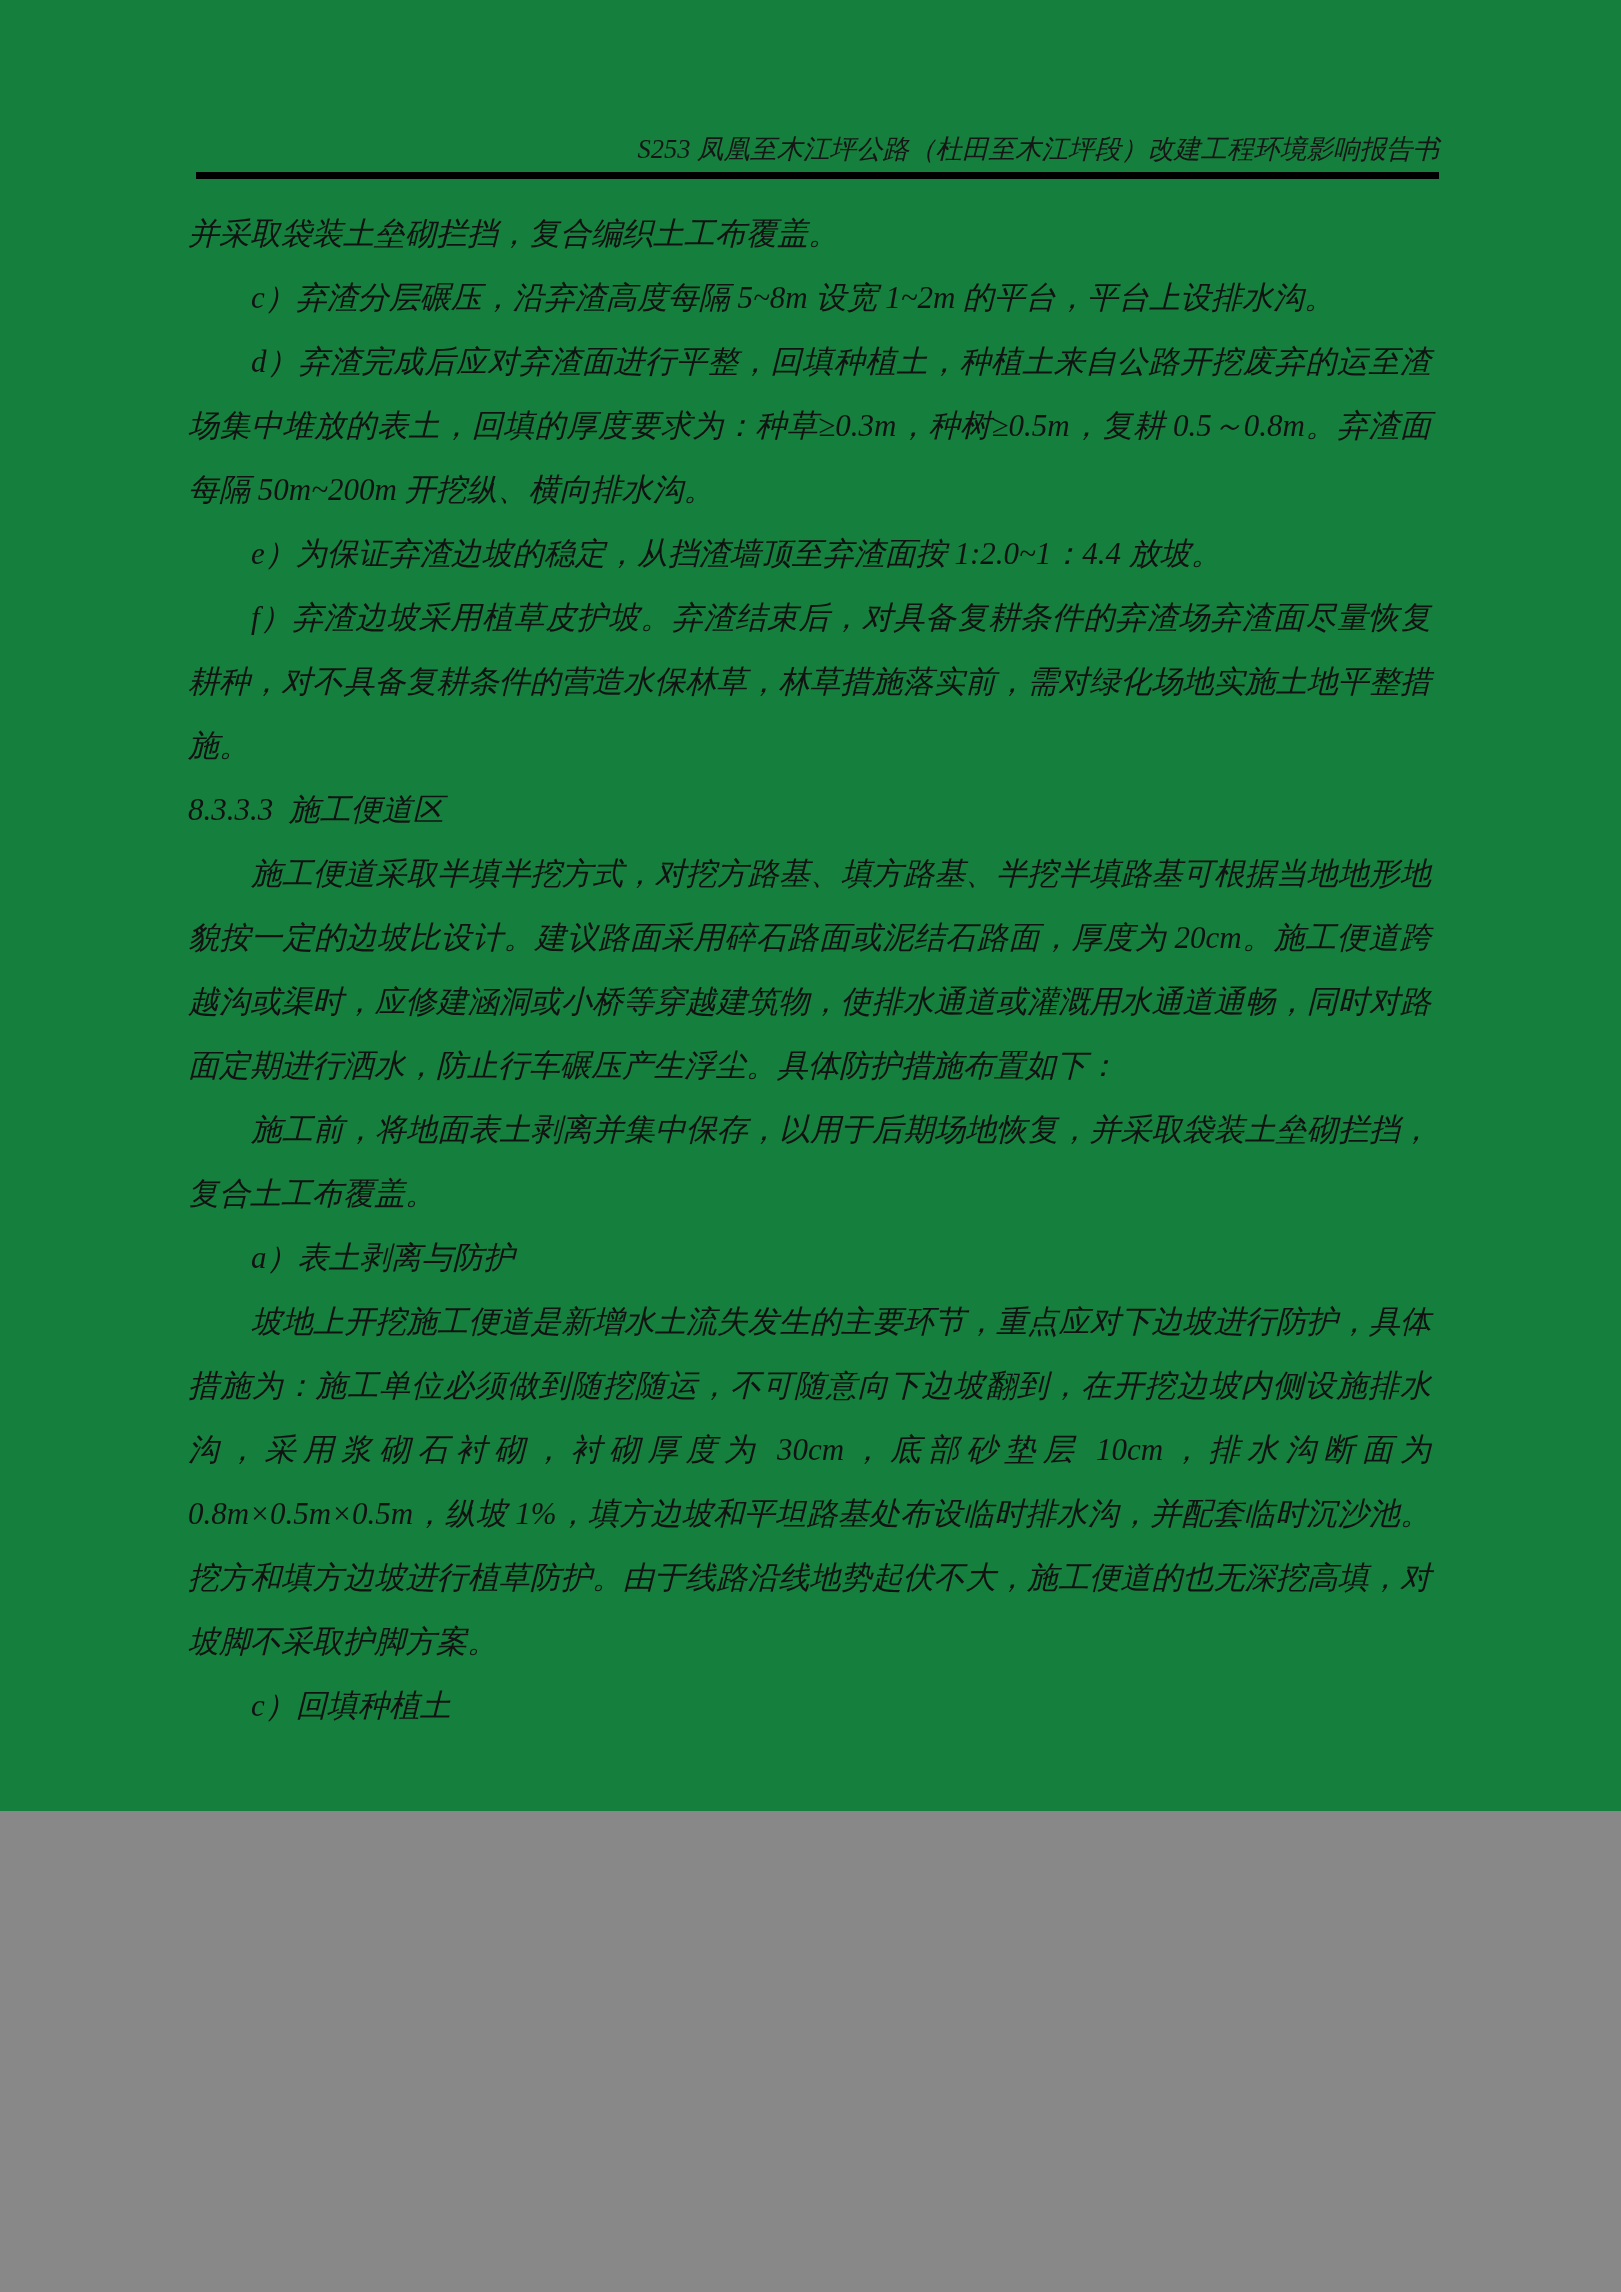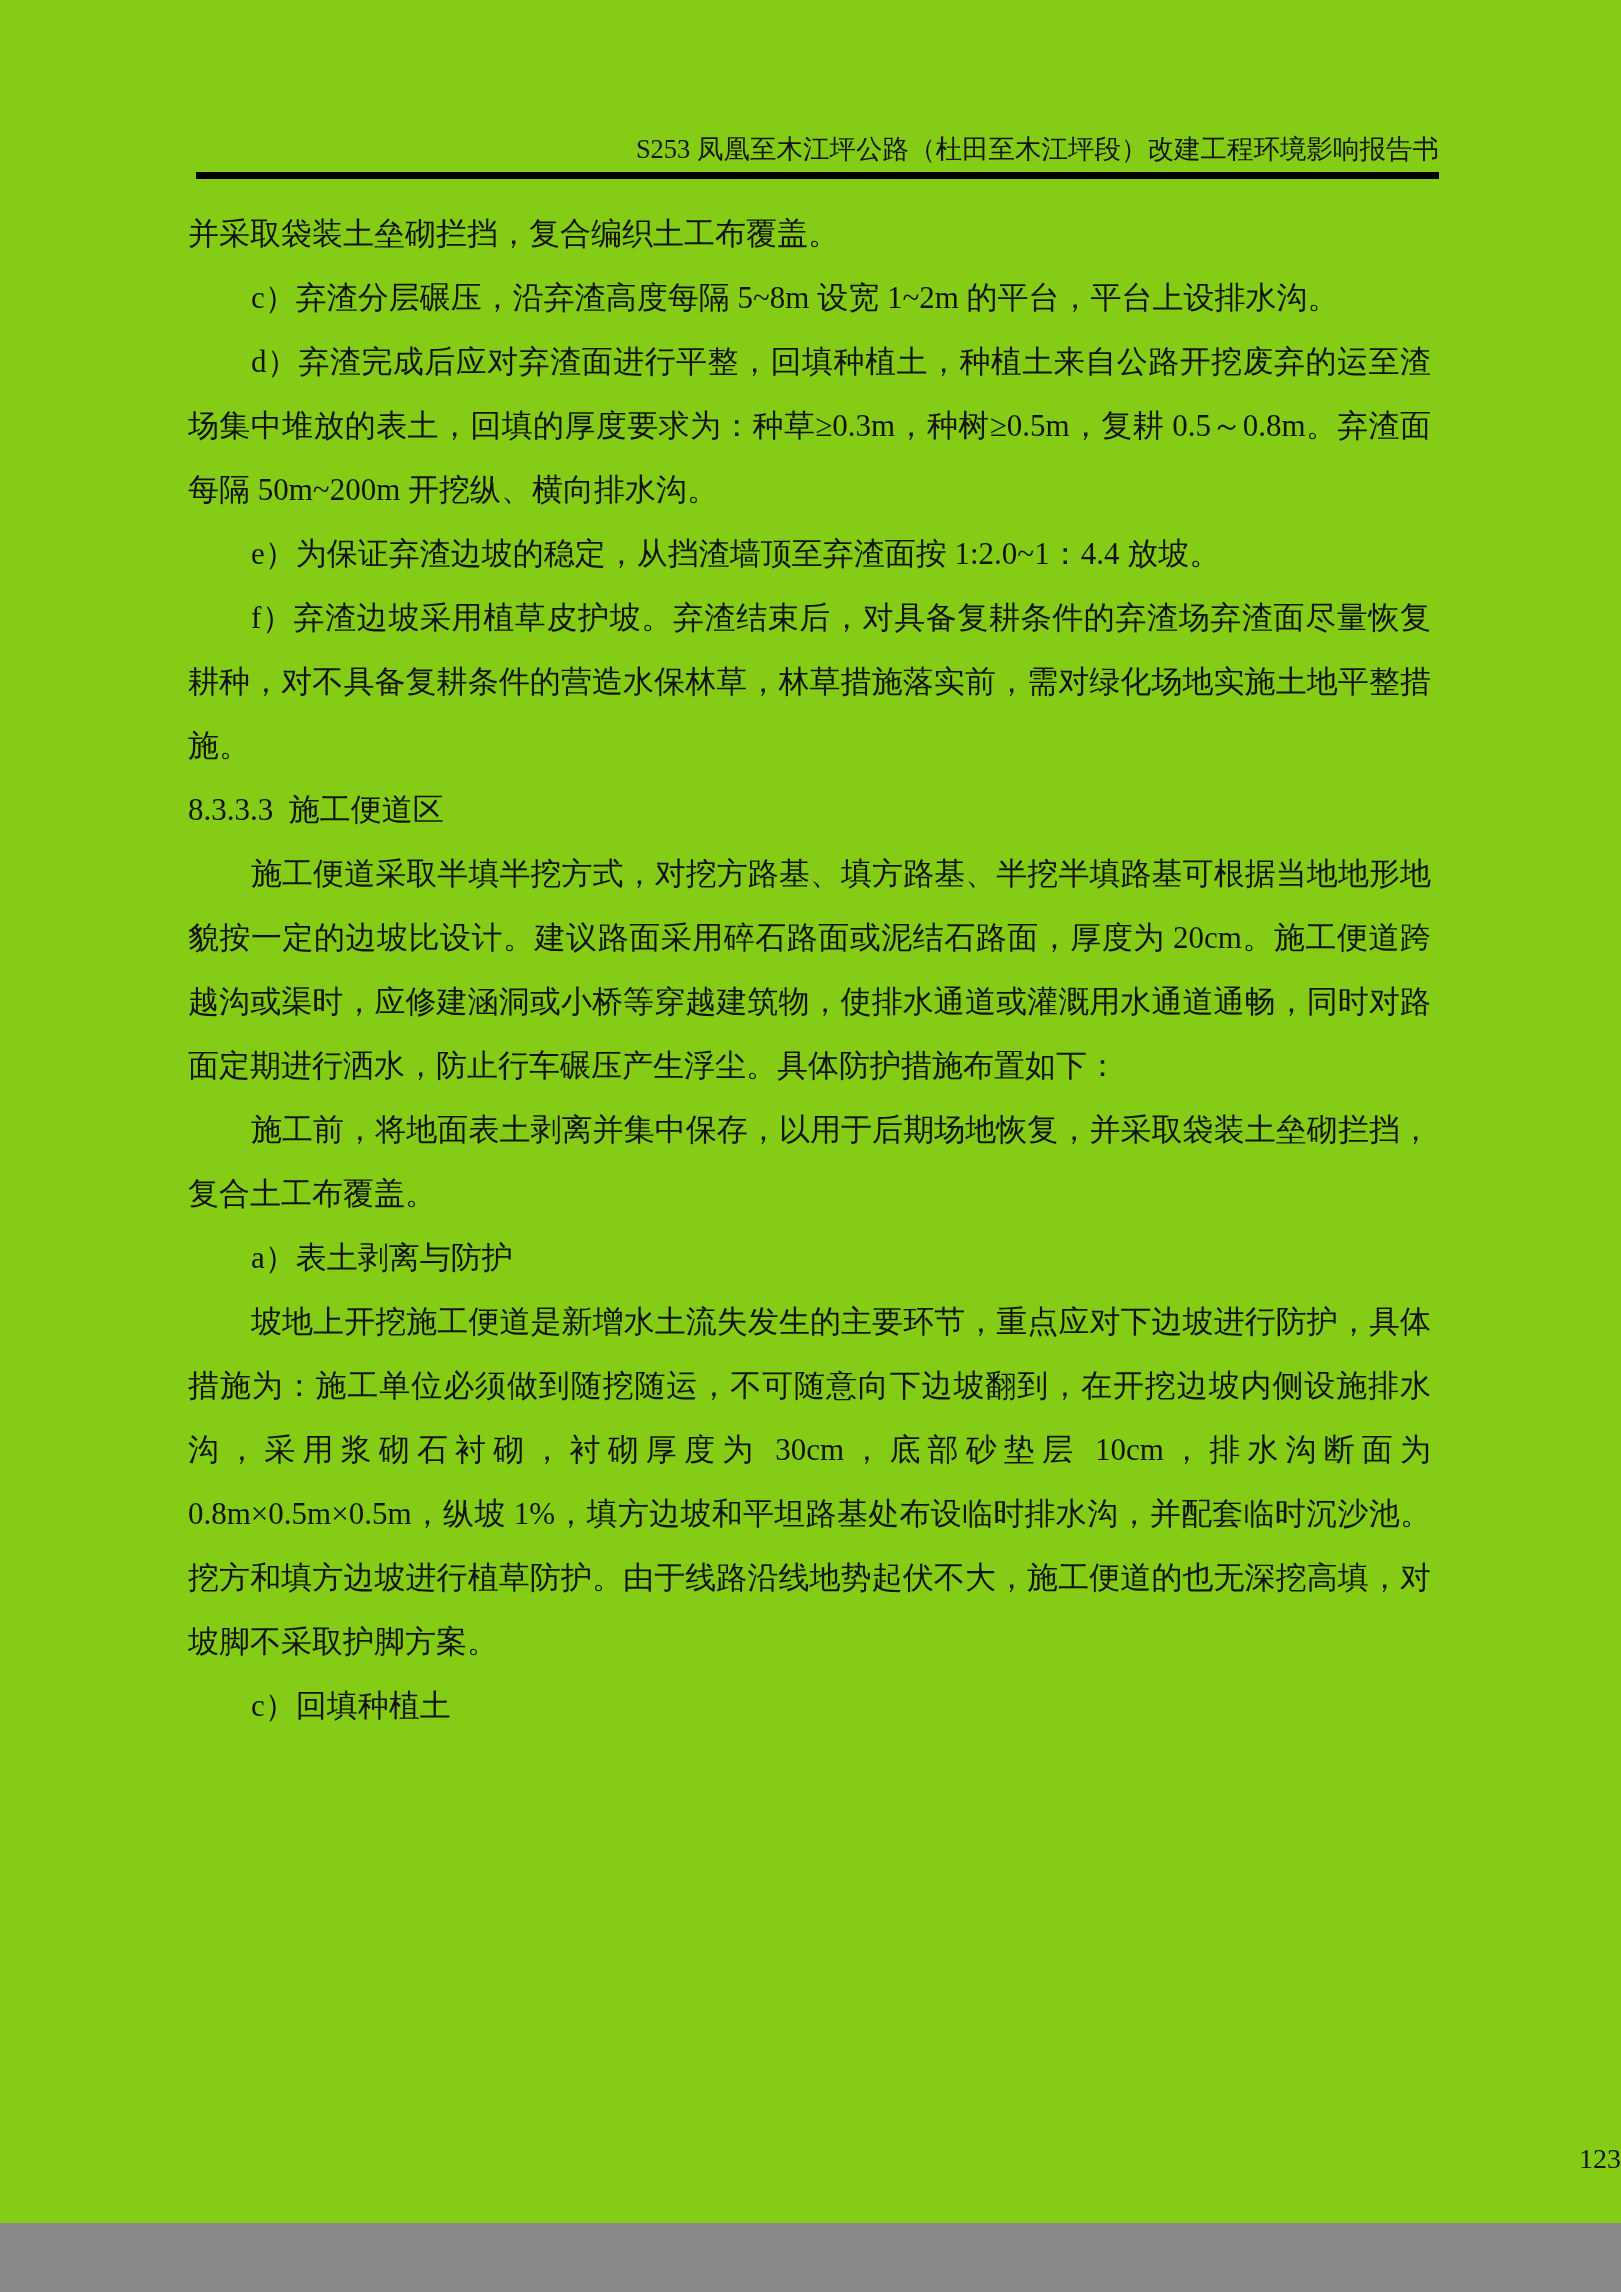--- a/index.html
+++ b/index.html
@@ -3,25 +3,26 @@
 <meta charset="utf-8">
 <style>
   html, body {
     margin: 0;
     padding: 0;
     background: #888;
   }
   .page {
     position: relative;
     width: 1621px;
-    height: 2223px;
-    background: #84cc16;
+    height: 1811px;
+    background: #15803d;
     font-family: "Liberation Serif", "DejaVu Serif", serif;
     color: #111111;
     overflow: hidden;
+    font-style: italic;
   }
   .header-title {
     position: absolute;
     top: 133px;
     left: 196px;
     width: 1243px;
     text-align: right;
     font-size: 26.5px;
     line-height: 33px;
     color: #161616;

